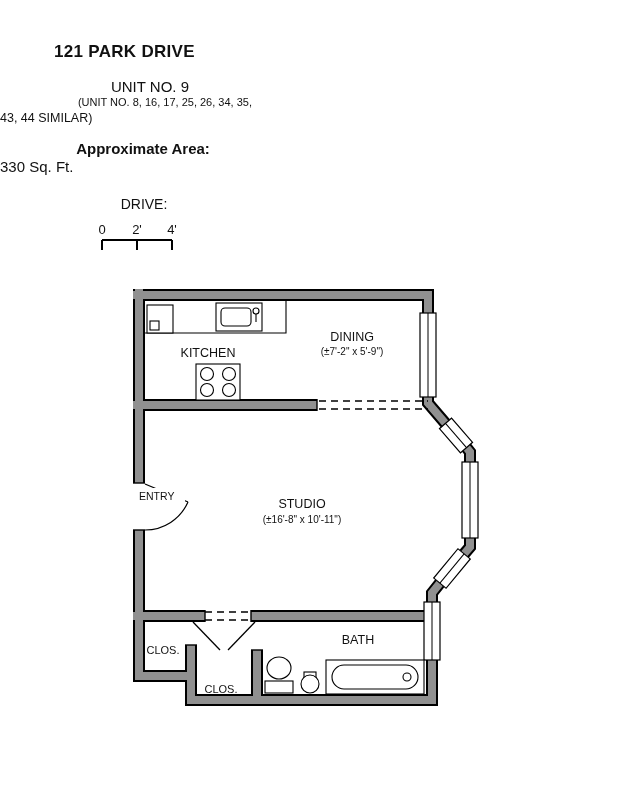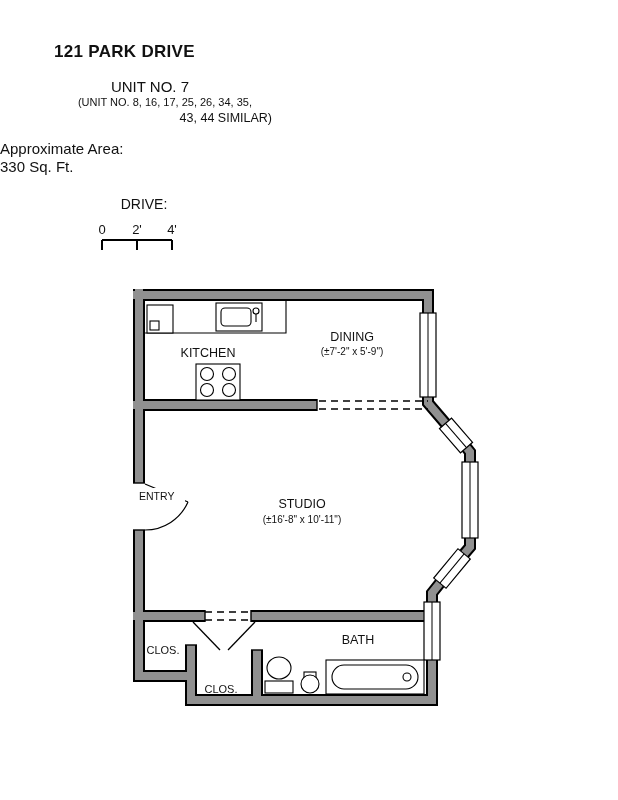--- a/index.html
+++ b/index.html
@@ -6,22 +6,22 @@
   html, body { margin: 0; padding: 0; }
   body {
     width: 618px; height: 800px; background: #fff;
     font-family: "Liberation Sans", sans-serif; color: #111;
     position: relative; overflow: hidden;
   }
   .hdr { position: absolute; white-space: nowrap; }
   .addr   { left: 54px;  top: 42px;  font-size: 17px; font-weight: bold; letter-spacing: .3px; }
   .unit   { left: 0;     top: 78px;  width: 300px; text-align: center; font-size: 15px; }
   .sim1   { left: 0;     top: 96px;  width: 252px; text-align: right; font-size: 11px; }
-  .sim2   { left: 0;     top: 111px; width: 252px; text-align: right; font-size: 12.5px; margin-left: 20px; }
-  .area1  { left: 0;     top: 140px; width: 286px; font-size: 15px; }
+  .sim2   { left: 0;     top: 111px; width: 252px; text-align: left; font-size: 12.5px; }
+  .area1  { left: 0;     top: 140px; width: 286px; text-align: center; font-size: 15px; font-weight: bold; }
   .area2  { left: 0;     top: 158px; width: 286px; text-align: left; font-size: 15px; }
   .scalelbl { left: 0;   top: 196px; width: 288px; text-align: center; font-size: 14px; }
 
   svg.plan { position: absolute; left: 0; top: 0; }
   .wall-black { fill: none; stroke: var(--wall-edge, #000); stroke-width: 12; }
   .wall-gray  { fill: none; stroke: var(--wall-fill, #909090); stroke-width: 8; }
   .capline { stroke: #000; stroke-width: 1.4; }
   .winrect { fill: #fff; stroke: #000; stroke-width: 1.2; }
   .winline { stroke: #000; stroke-width: 1; }
   .thin { fill: none; stroke: #000; stroke-width: 1.1; }
@@ -34,21 +34,21 @@
   .lbl-room { font-size: 12.5px; }
   .lbl-dims { font-size: 10px; }
   .lbl-small { font-size: 11px; }
   .lbl-entry { font-size: 10.5px; }
   .lbl-tick { font-size: 13px; }
 </style>
 </head>
 <body style="background: rgb(255, 255, 255);">
 
 <div class="hdr addr">121 PARK DRIVE</div>
-<div class="hdr unit">UNIT NO. 7</div>
+<div class="hdr unit">UNIT NO. 9</div>
 <div class="hdr sim1">(UNIT NO. 8, 16, 17, 25, 26, 34, 35,</div>
 <div class="hdr sim2">43, 44 SIMILAR)</div>
 <div class="hdr area1">Approximate Area:</div>
 <div class="hdr area2">330 Sq. Ft.</div>
 <div class="hdr scalelbl">DRIVE:</div>
 
 <svg class="plan" width="618" height="800" viewBox="0 0 618 800">
 
   <g>
     <line class="sbar" x1="102" y1="240" x2="172" y2="240"></line>

